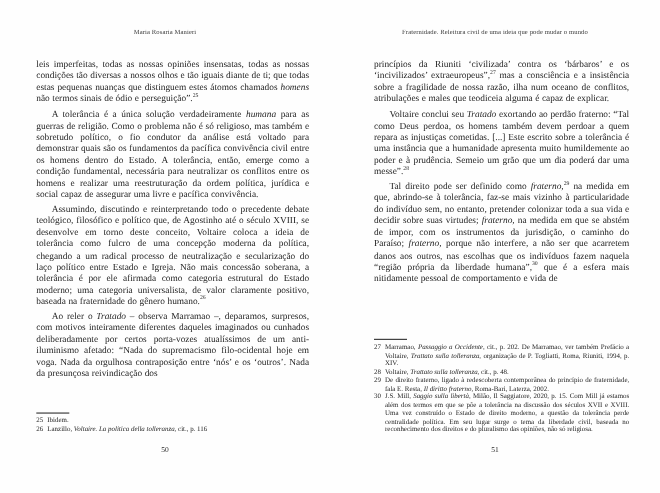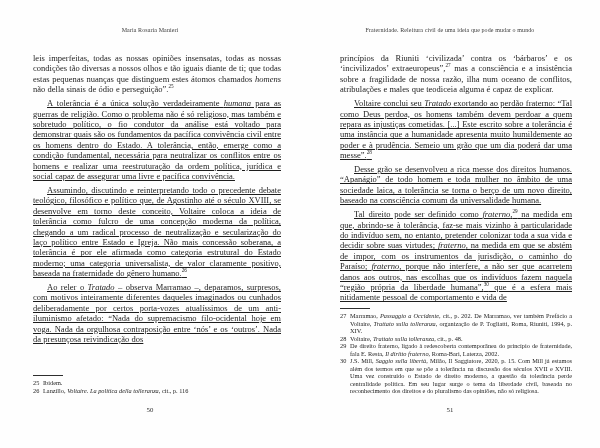--- a/index.html
+++ b/index.html
@@ -19,21 +19,21 @@
   }
 
   .body-block { position:absolute; top:53px; }
   .page-left  .body-block { left:33px;  width:248px; }
   .page-right .body-block { left:40px;  width:232px; }
 
   .para {
     margin:0 0 3.5px 0; font-size:8.5px; line-height:10.4px;
     text-align:justify; word-spacing:0.2px;
   }
-  .para.indent { text-indent:14px;text-decoration:underline; }
+  .para.indent { text-indent:14px; }
   .para em { font-style:italic; }
   sup { font-size:5.2px; line-height:0; vertical-align:super; }
 
   .fn-block { position:absolute; }
   .page-left  .fn-block { top:375px; left:33px; width:248px; }
   .page-right .fn-block { top:308px; left:40px; width:232px; }
   .fn-rule { width:30px; border-top:1px solid #2e2e2e; margin-bottom:3px; }
   .footnote { display:flex; font-size:6.3px; line-height:7.5px; text-align:justify; }
   .fn-num { width:10px; flex:0 0 10px; }
   .fn-text { flex:1; }
@@ -46,21 +46,21 @@
 </style>
 </head>
 <body>
 
 <div class="spread">
 
   <div class="page page-left">
     <div class="running-header">Maria Rosaria Manieri</div>
 
     <div class="body-block">
-      <p class="para"><span>leis imperfeitas, todas as nossas opiniões insensatas, todas as nossas condições tão diversas a nossos olhos e tão iguais diante de ti; que todas estas pequenas nuanças que distinguem estes átomos chamados </span><em>homens</em><span> não della sinais de ódio e perseguição”.</span><sup>25</sup></p>
+      <p class="para"><span>leis imperfeitas, todas as nossas opiniões insensatas, todas as nossas condições tão diversas a nossos olhos e tão iguais diante de ti; que todas estas pequenas nuanças que distinguem estes átomos chamados </span><em>homens</em><span> não termos sinais de ódio e perseguição”.</span><sup>25</sup></p>
       <p class="para indent"><span>A tolerância é a única solução verdadeiramente </span><em>humana</em><span> para as guerras de religião. Como o problema não é só religioso, mas também e sobretudo político, o fio condutor da análise está voltado para demonstrar quais são os fundamentos da pacífica convivência civil entre os homens dentro do Estado. A tolerância, então, emerge como a condição fundamental, necessária para neutralizar os conflitos entre os homens e realizar uma reestruturação da ordem política, jurídica e social capaz de assegurar uma livre e pacífica convivência.</span></p>
       <p class="para indent"><span>Assumindo, discutindo e reinterpretando todo o precedente debate teológico, filosófico e político que, de Agostinho até o século XVIII, se desenvolve em torno deste conceito, Voltaire coloca a ideia de tolerância como fulcro de uma concepção moderna da política, chegando a um radical processo de neutralização e secularização do laço político entre Estado e Igreja. Não mais concessão soberana, a tolerância é por ele afirmada como categoria estrutural do Estado moderno; uma categoria universalista, de valor claramente positivo, baseada na fraternidade do gênero humano.</span><sup>26</sup></p>
       <p class="para indent"><span>Ao reler o </span><em>Tratado</em><span> – observa Marramao –, deparamos, surpresos, com motivos inteiramente diferentes daqueles imaginados ou cunhados deliberadamente por certos porta-vozes atualíssimos de um anti-iluminismo afetado: “Nada do supremacismo filo-ocidental hoje em voga. Nada da orgulhosa contraposição entre ‘nós’ e os ‘outros’. Nada da presunçosa reivindicação dos</span></p>
     </div>
 
     <div class="fn-block">
       <div class="fn-rule"></div>
       <div class="footnote">
         <span class="fn-num">25</span>
         <span class="fn-text"><span>Ibidem.</span></span>
@@ -73,21 +73,20 @@
 
     <div class="page-number">50</div>
   </div>
 
   <div class="page page-right">
     <div class="running-header">Fraternidade. Releitura civil de uma ideia que pode mudar o mundo</div>
 
     <div class="body-block">
       <p class="para"><span>princípios da Riuniti ‘civilizada’ contra os ‘bárbaros’ e os ‘incivilizados’ extraeuropeus”,</span><sup>27</sup><span> mas a consciência e a insistência sobre a fragilidade de nossa razão, ilha num oceano de conflitos, atribulações e males que teodiceia alguma é capaz de explicar.</span></p>
       <p class="para indent"><span>Voltaire conclui seu </span><em>Tratado</em><span> exortando ao perdão fraterno: “Tal como Deus perdoa, os homens também devem perdoar a quem repara as injustiças cometidas. [...] Este escrito sobre a tolerância é uma instância que a humanidade apresenta muito humildemente ao poder e à prudência. Semeio um grão que um dia poderá dar uma messe”.</span><sup>28</sup></p>
-      <p class="para indent"><span>Desse grão se desenvolveu a rica messe dos direitos humanos. “Apanágio” de todo homem e toda mulher no âmbito de uma sociedade laica, a tolerância se torna o berço de um novo direito, baseado na consciência comum da universalidade humana.</span></p>
       <p class="para indent"><span>Tal direito pode ser definido como </span><em>fraterno</em><span>,</span><sup>29</sup><span> na medida em que, abrindo-se à tolerância, faz-se mais vizinho à particularidade do indivíduo sem, no entanto, pretender colonizar toda a sua vida e decidir sobre suas virtudes; </span><em>fraterno</em><span>, na medida em que se abstém de impor, com os instrumentos da jurisdição, o caminho do Paraíso; </span><em>fraterno</em><span>, porque não interfere, a não ser que acarretem danos aos outros, nas escolhas que os indivíduos fazem naquela “região própria da liberdade humana”,</span><sup>30</sup><span> que é a esfera mais nitidamente pessoal de comportamento e vida de</span></p>
     </div>
 
     <div class="fn-block">
       <div class="fn-rule"></div>
       <div class="footnote">
         <span class="fn-num">27</span>
         <span class="fn-text"><span>Marramao, </span><em>Passaggio a Occidente</em><span>, cit., p. 202. De Marramao, ver também Prefácio a Voltaire, </span><em>Trattato sulla tolleranza</em><span>, organização de P. Togliatti, Roma, Riuniti, 1994, p. XIV.</span></span>
       </div>
       <div class="footnote">

